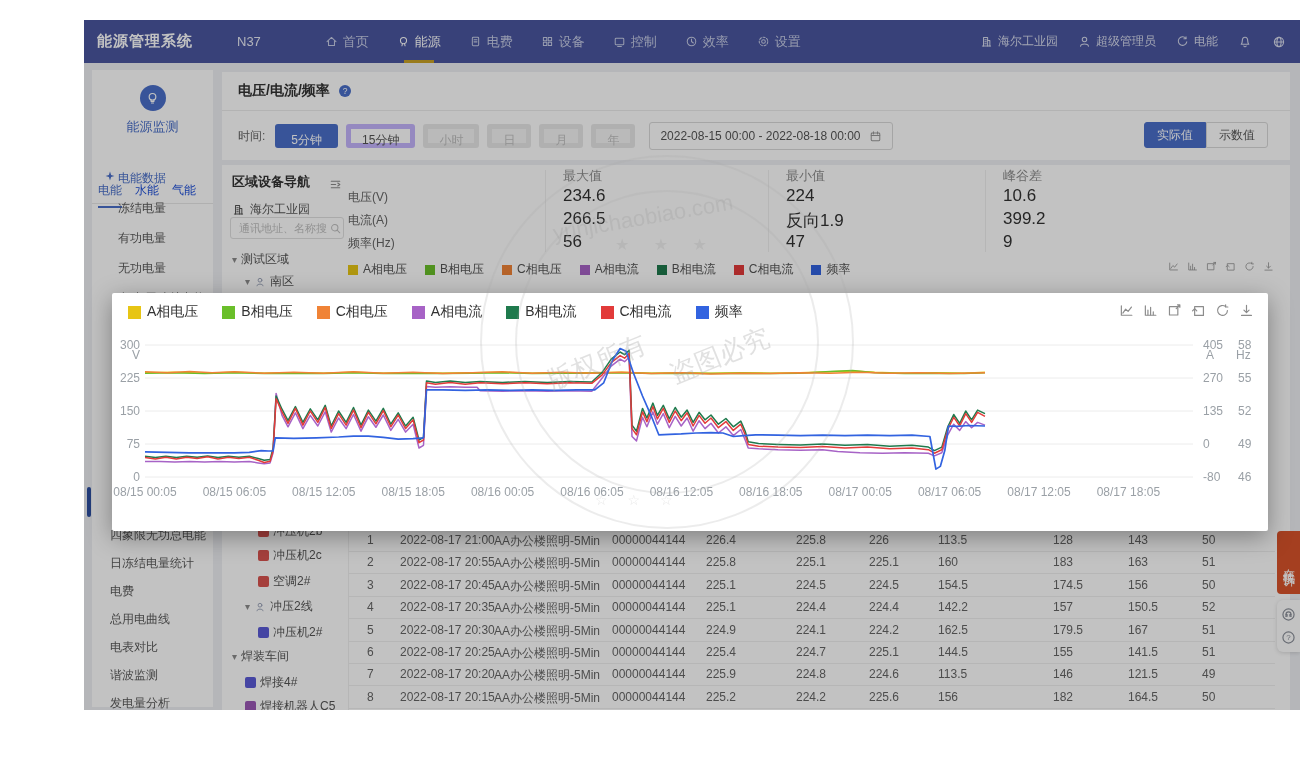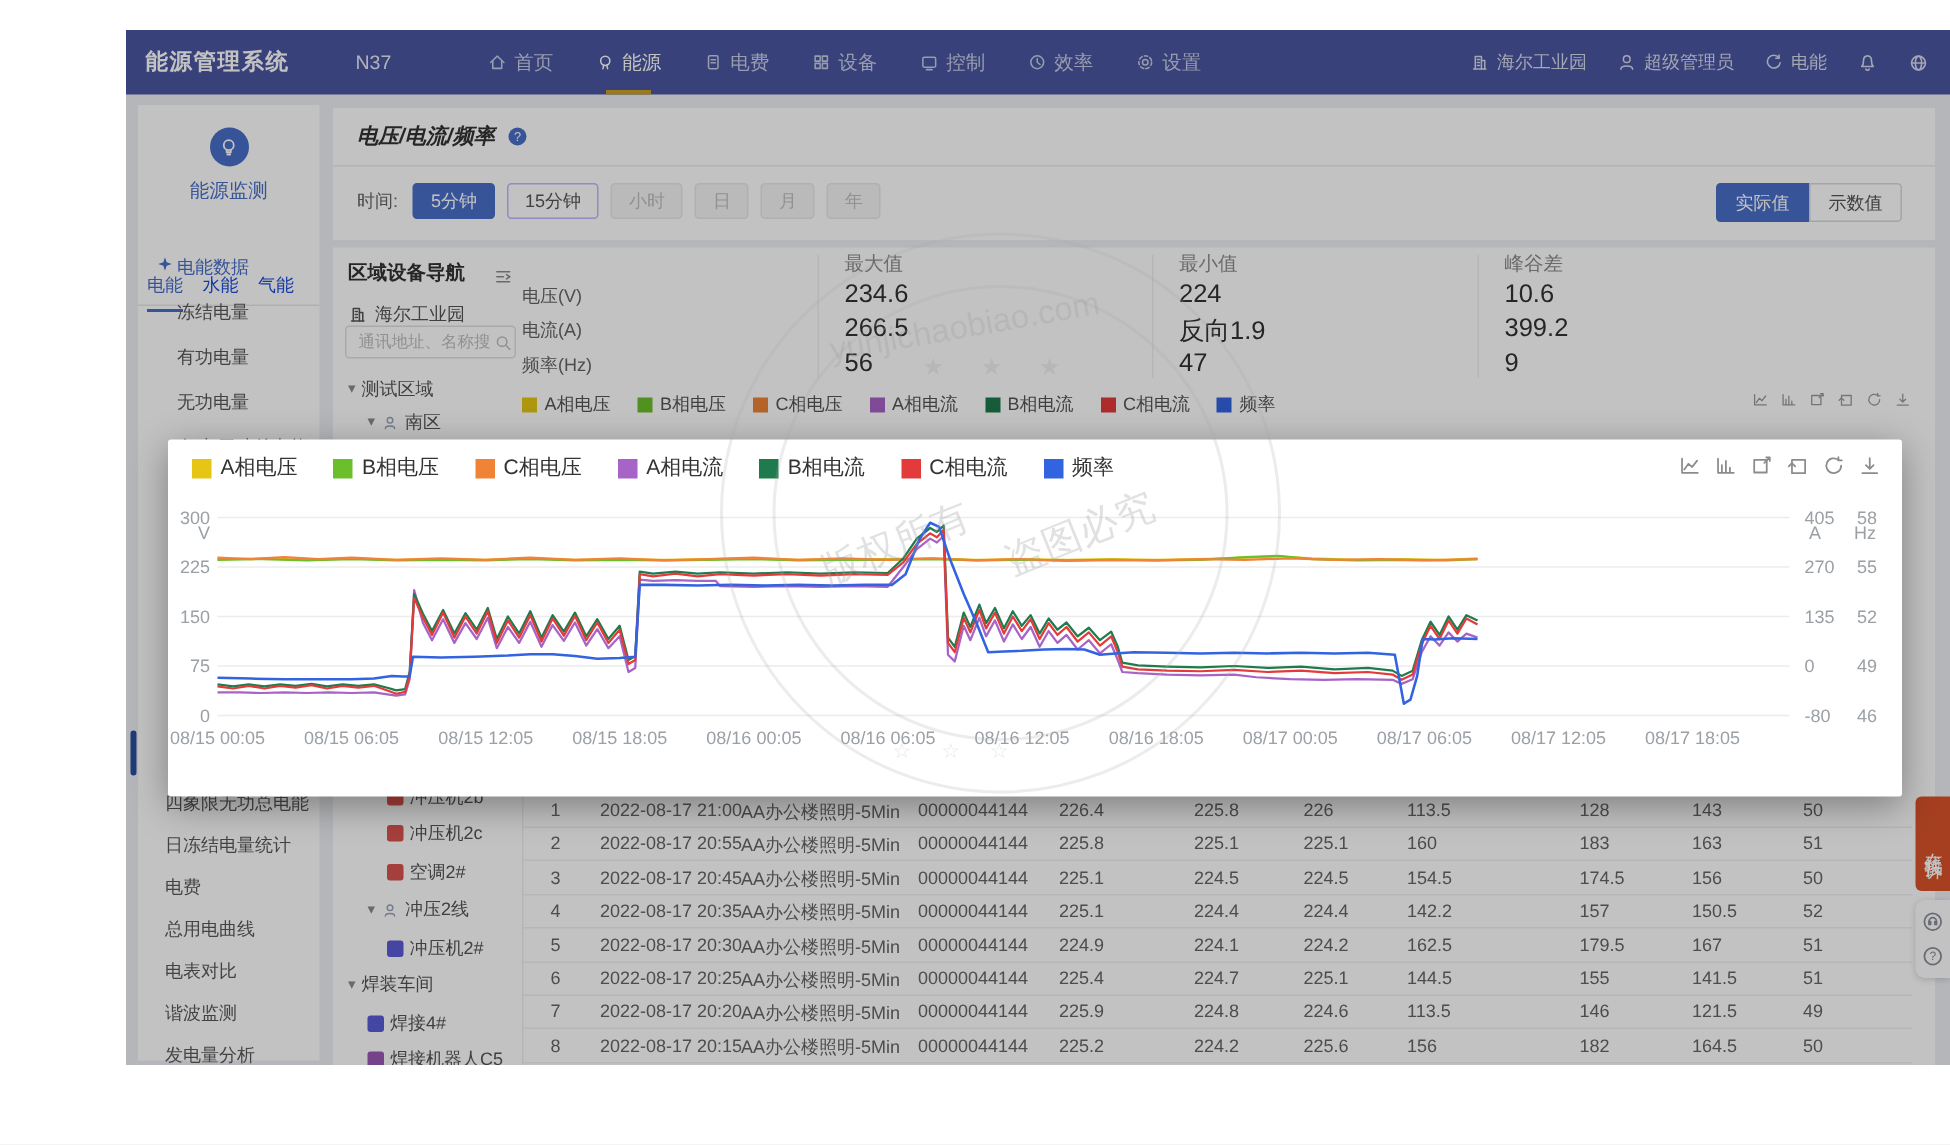--- a/index.html
+++ b/index.html
@@ -27,25 +27,25 @@
   .side-tab.active{color:#4a6fc9;border-bottom:2px solid #4a6fc9;}
   #side-tab-divider{position:absolute;top:133px;left:0;width:100%;height:1px;background:#e8e8e8;}
   .side-item{position:absolute;left:26px;font-size:12px;color:#595959;cursor:pointer;white-space:nowrap;}
   .side-item.active{color:#4a6fc9;}
   .side-item .bolt{position:absolute;left:-14px;top:0px;color:#4a6fc9;}
   #side-scroll{position:absolute;left:3px;top:467px;width:4px;height:30px;background:#2c4ea0;border-radius:2px;}
 
   
   #header-card{position:absolute;left:138px;top:52px;width:1068px;height:88px;background:#fff;}
   #page-title-row{position:absolute;left:16px;top:10px;display:flex;align-items:center;gap:8px;}
-  #page-title{font-size:14px;font-weight:bold;color:#333;font-style:italic;}
+  #page-title{font-size:14px;font-weight:bold;color:#333;}
   #header-divider{position:absolute;left:0;top:38px;width:100%;height:1px;background:#ececec;}
   #time-row{position:absolute;left:16px;top:50px;display:flex;align-items:center;gap:8px;}
   #time-label{font-size:12px;color:#666;margin-right:2px;}
-  .tbtn{height:24px;line-height:22px;padding:0 11px;font-size:12px;border:1px solid #c4b5fd;border-radius:3px;background:#fff;color:#555;cursor:pointer;box-sizing:border-box;}
+  .tbtn{height:24px;line-height:22px;padding:0 11px;font-size:12px;border:5px solid #c4b5fd;border-radius:3px;background:#fff;color:#555;cursor:pointer;box-sizing:border-box;}
   .tbtn.active{background:#4a6fc9;border-color:#4a6fc9;color:#fff;}
   .tbtn.disabled{background:#f5f5f5;border-color:#e8e8e8;color:#bfbfbf;cursor:default;}
   #date-range{height:26px;border:1px solid #d9d9d9;border-radius:3px;display:flex;align-items:center;gap:8px;padding:0 10px;font-size:12px;color:#555;margin-left:6px;cursor:pointer;}
   #value-btns{position:absolute;right:22px;top:50px;display:flex;}
   .vbtn{height:26px;line-height:24px;padding:0 12px;font-size:12px;border:1px solid #d9d9d9;background:#fff;color:#555;cursor:pointer;box-sizing:border-box;}
   .vbtn:first-child{border-radius:3px 0 0 3px;}
   .vbtn:last-child{border-radius:0 3px 3px 0;}
   .vbtn.active{background:#4a6fc9;border-color:#4a6fc9;color:#fff;}
 
   
@@ -311,20 +311,29 @@
       <div id="time-row">
         <span id="time-label">时间:</span>
         <span id="time-btns" style="display: inline-flex; gap: 8px;">
             <span class="tbtn active">5分钟</span>
             <span class="tbtn ">15分钟</span>
             <span class="tbtn disabled">小时</span>
             <span class="tbtn disabled">日</span>
             <span class="tbtn disabled">月</span>
             <span class="tbtn disabled">年</span>
           </span>
+        <span id="date-range">
+          <span>2022-08-15 00:00 - 2022-08-18 00:00</span>
+          <span style="color:#999"><span><svg class="ic" width="13" height="13" viewBox="0 0 14 14">
+                  <g fill="none" stroke="currentColor" stroke-width="1.1" stroke-linecap="round" stroke-linejoin="round">
+                    <rect x="2.4" y="3.2" width="9.2" height="8.4" rx="1"></rect>
+                    <path d="M2.4 5.8 H11.6 M4.8 2 V4.4 M9.2 2 V4.4"></path>
+                  </g>
+                </svg></span></span>
+        </span>
       </div>
       <div id="value-btns">
           <span class="vbtn active">实际值</span>
           <span class="vbtn">示数值</span>
         </div>
     </div>
 
     <div id="content-card">
       <div id="tree-title-row">
         <span id="tree-title">区域设备导航</span>

